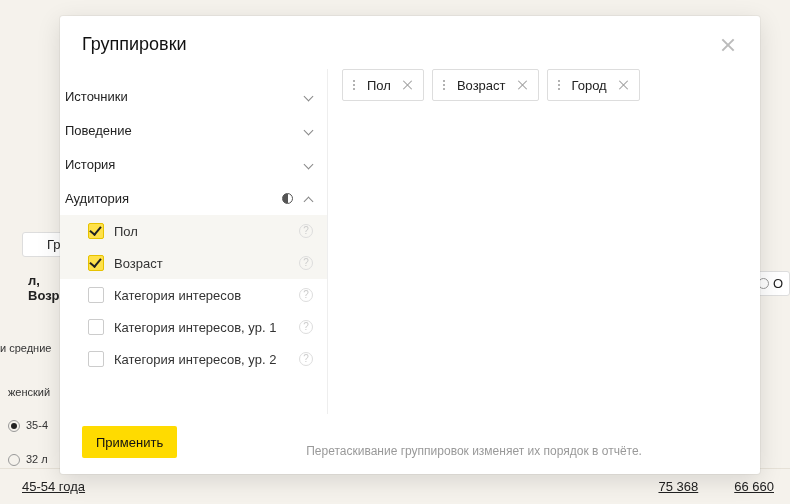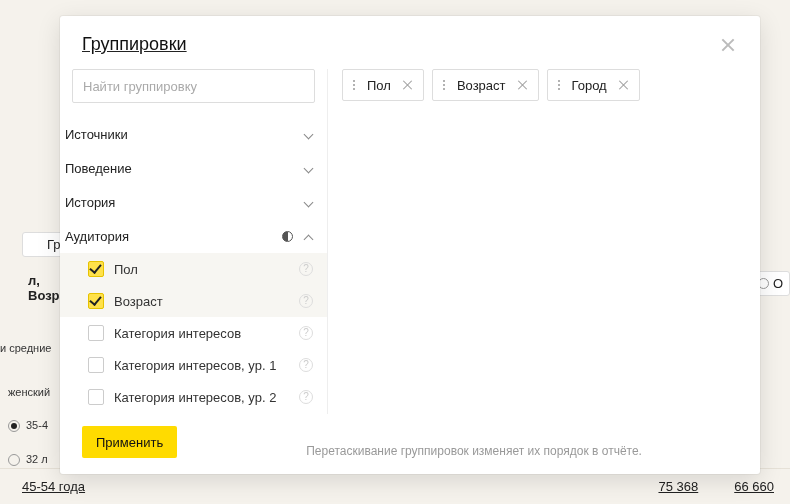--- a/index.html
+++ b/index.html
@@ -24,21 +24,21 @@
   .modal {
     position: absolute;
     left: 60px; right: 30px; top: 16px; bottom: 30px;
     background: #fff;
     border-radius: 3px;
     box-shadow: 0 6px 24px rgba(0,0,0,0.12), 0 0 0 1px rgba(0,0,0,0.04);
     display: flex; flex-direction: column;
   }
   .modal-head {
     padding: 18px 22px 14px 22px;
-    display:flex; align-items:center; justify-content:space-between;text-decoration:underline;
+    display:flex; align-items:center; justify-content:space-between;
   }
   .modal-title { font-size: 18px; font-weight: 400; color:#111; }
   .close-x { width:20px;height:20px; position:relative; cursor:pointer; }
   .close-x::before,.close-x::after{content:"";position:absolute;left:9px;top:2px;width:2px;height:16px;background:#bbb;}
   .close-x::before{transform:rotate(45deg)}
   .close-x::after{transform:rotate(-45deg)}
 
   .modal-body { flex:1; display:flex; min-height:0; }
   .left-pane { width: 268px; border-right:1px solid #eee; display:flex; flex-direction:column; }
   .search-wrap{padding:0 12px 4px 12px}
@@ -122,23 +122,20 @@
 </div>
 
 <div class="modal">
   <div class="modal-head">
     <div class="modal-title">Группировки</div>
     <div class="close-x"></div>
   </div>
 
   <div class="modal-body">
     <div class="left-pane">
-      <div class="search-wrap">
-        <input class="search" placeholder="Найти группировку" style="">
-      </div>
       <div class="cats">
         <div class="cat-row">
           <span>Источники</span>
           <span class="rspace">
               <span class="chev"></span>
             </span>
         </div>
         <div class="cat-row">
           <span>Поведение</span>
           <span class="rspace">

